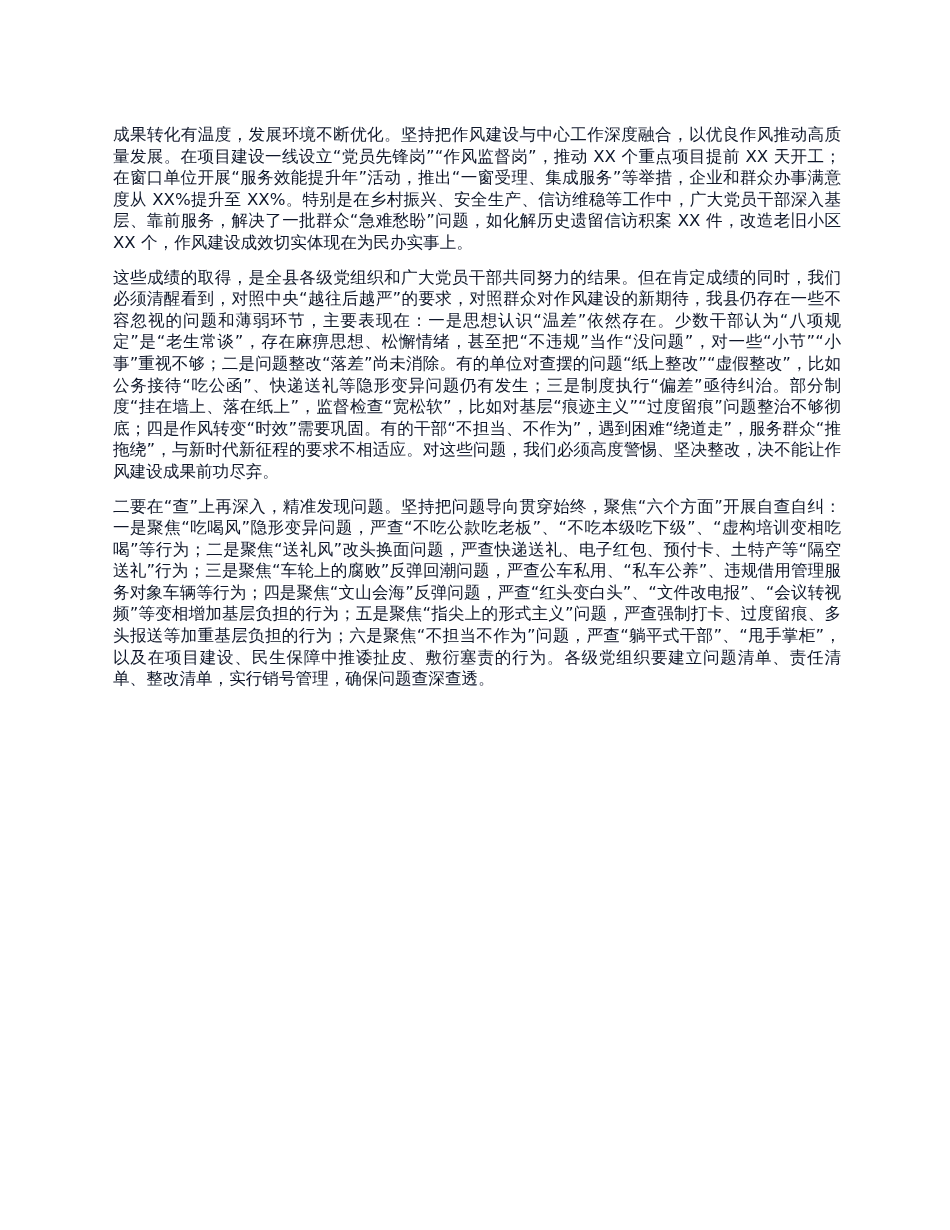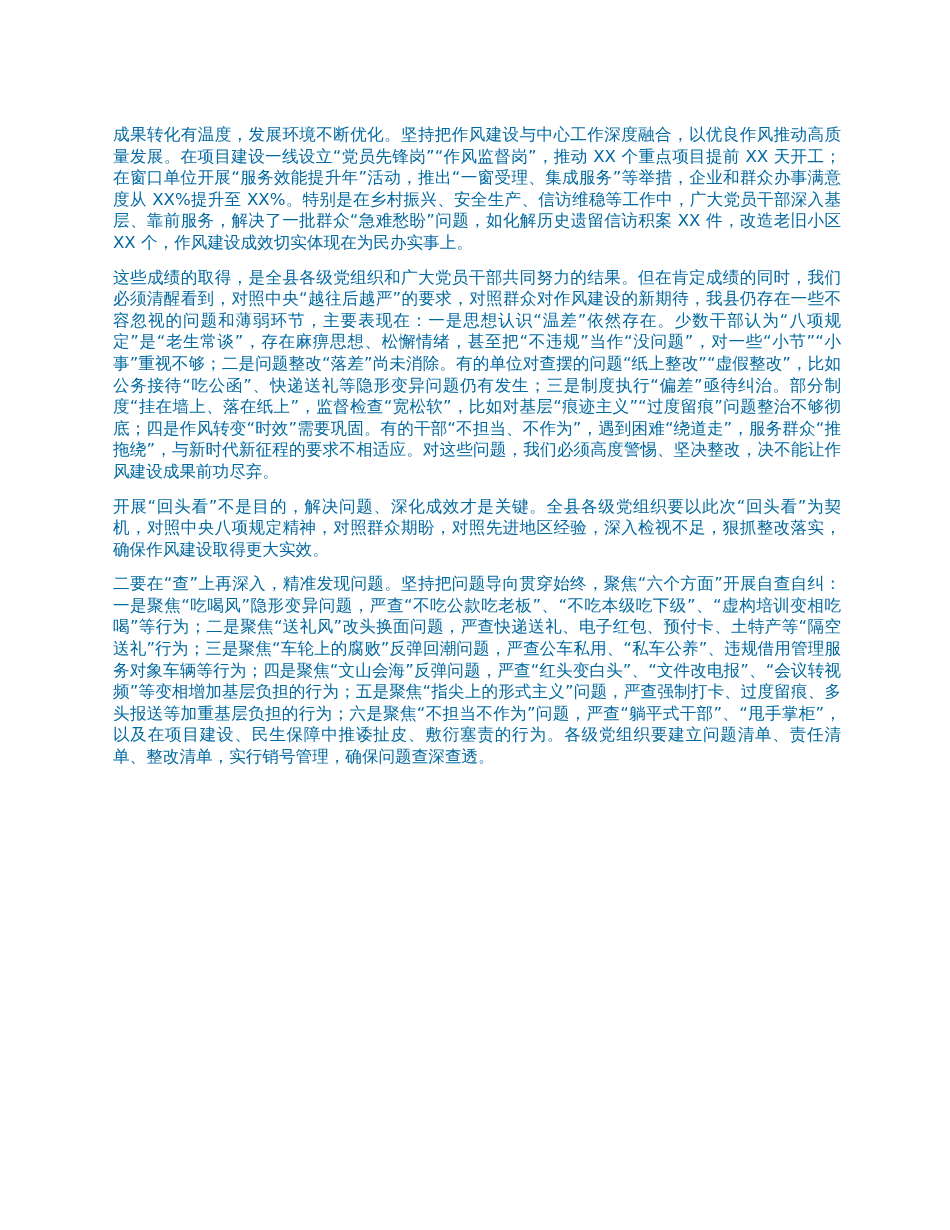--- a/index.html
+++ b/index.html
@@ -5,29 +5,28 @@
     html, body { margin: 0; padding: 0; background: #ffffff; }
     body { width: 950px; height: 1230px; position: relative; overflow: hidden; }
     .page {
       position: absolute;
       left: 113px;
       top: 124px;
       width: 728px;
       font-family: "DejaVu Sans", "Liberation Sans", sans-serif;
       font-size: 16.6px;
       line-height: 21.6px;
-      color: #0369a1;
+      color: #0f172a;
       text-align: justify;
       text-justify: inter-character;
       word-break: break-all;
     }
     .para { margin: 0 0 13px 0; }
     .heading { margin: 0 0 13px 0; }
   </style>
 </head>
 <body>
 
 <div class="page">
   <p class="para">成果转化有温度，发展环境不断优化。坚持把作风建设与中心工作深度融合，以优良作风推动高质量发展。在项目建设一线设立“党员先锋岗”“作风监督岗”，推动 XX 个重点项目提前 XX 天开工；在窗口单位开展“服务效能提升年”活动，推出“一窗受理、集成服务”等举措，企业和群众办事满意度从 XX%提升至 XX%。特别是在乡村振兴、安全生产、信访维稳等工作中，广大党员干部深入基层、靠前服务，解决了一批群众“急难愁盼”问题，如化解历史遗留信访积案 XX 件，改造老旧小区 XX 个，作风建设成效切实体现在为民办实事上。</p>
   <p class="para">这些成绩的取得，是全县各级党组织和广大党员干部共同努力的结果。但在肯定成绩的同时，我们必须清醒看到，对照中央“越往后越严”的要求，对照群众对作风建设的新期待，我县仍存在一些不容忽视的问题和薄弱环节，主要表现在：一是思想认识“温差”依然存在。少数干部认为“八项规定”是“老生常谈”，存在麻痹思想、松懈情绪，甚至把“不违规”当作“没问题”，对一些“小节”“小事”重视不够；二是问题整改“落差”尚未消除。有的单位对查摆的问题“纸上整改”“虚假整改”，比如公务接待“吃公函”、快递送礼等隐形变异问题仍有发生；三是制度执行“偏差”亟待纠治。部分制度“挂在墙上、落在纸上”，监督检查“宽松软”，比如对基层“痕迹主义”“过度留痕”问题整治不够彻底；四是作风转变“时效”需要巩固。有的干部“不担当、不作为”，遇到困难“绕道走”，服务群众“推拖绕”，与新时代新征程的要求不相适应。对这些问题，我们必须高度警惕、坚决整改，决不能让作风建设成果前功尽弃。</p>
-  <p class="para">开展“回头看”不是目的，解决问题、深化成效才是关键。全县各级党组织要以此次“回头看”为契机，对照中央八项规定精神，对照群众期盼，对照先进地区经验，深入检视不足，狠抓整改落实，确保作风建设取得更大实效。</p>
   <p class="para">二要在“查”上再深入，精准发现问题。坚持把问题导向贯穿始终，聚焦“六个方面”开展自查自纠：一是聚焦“吃喝风”隐形变异问题，严查“不吃公款吃老板”、“不吃本级吃下级”、“虚构培训变相吃喝”等行为；二是聚焦“送礼风”改头换面问题，严查快递送礼、电子红包、预付卡、土特产等“隔空送礼”行为；三是聚焦“车轮上的腐败”反弹回潮问题，严查公车私用、“私车公养”、违规借用管理服务对象车辆等行为；四是聚焦“文山会海”反弹问题，严查“红头变白头”、“文件改电报”、“会议转视频”等变相增加基层负担的行为；五是聚焦“指尖上的形式主义”问题，严查强制打卡、过度留痕、多头报送等加重基层负担的行为；六是聚焦“不担当不作为”问题，严查“躺平式干部”、“甩手掌柜”，以及在项目建设、民生保障中推诿扯皮、敷衍塞责的行为。各级党组织要建立问题清单、责任清单、整改清单，实行销号管理，确保问题查深查透。</p>
 </div>
 
 </body></html>

